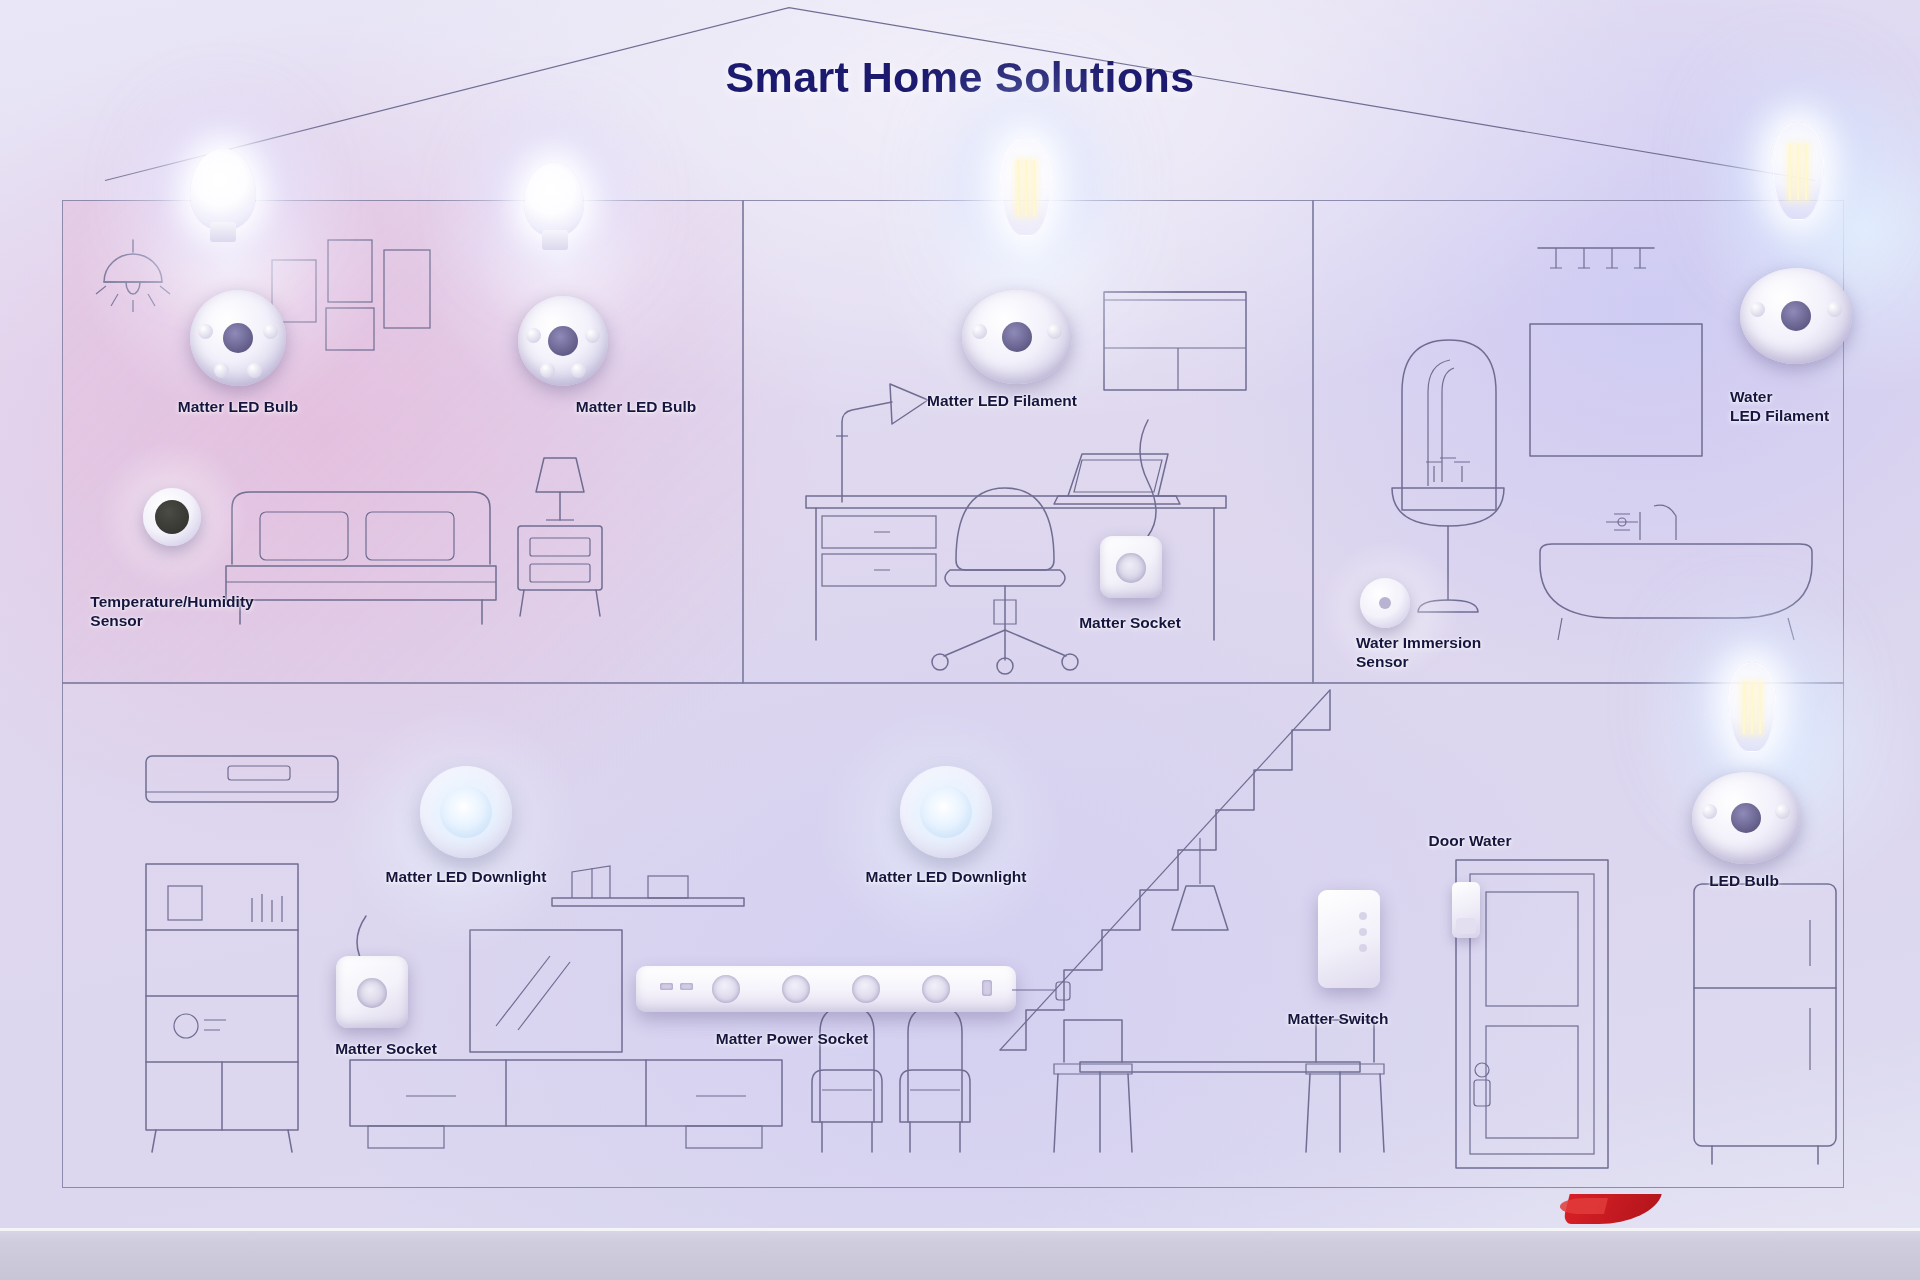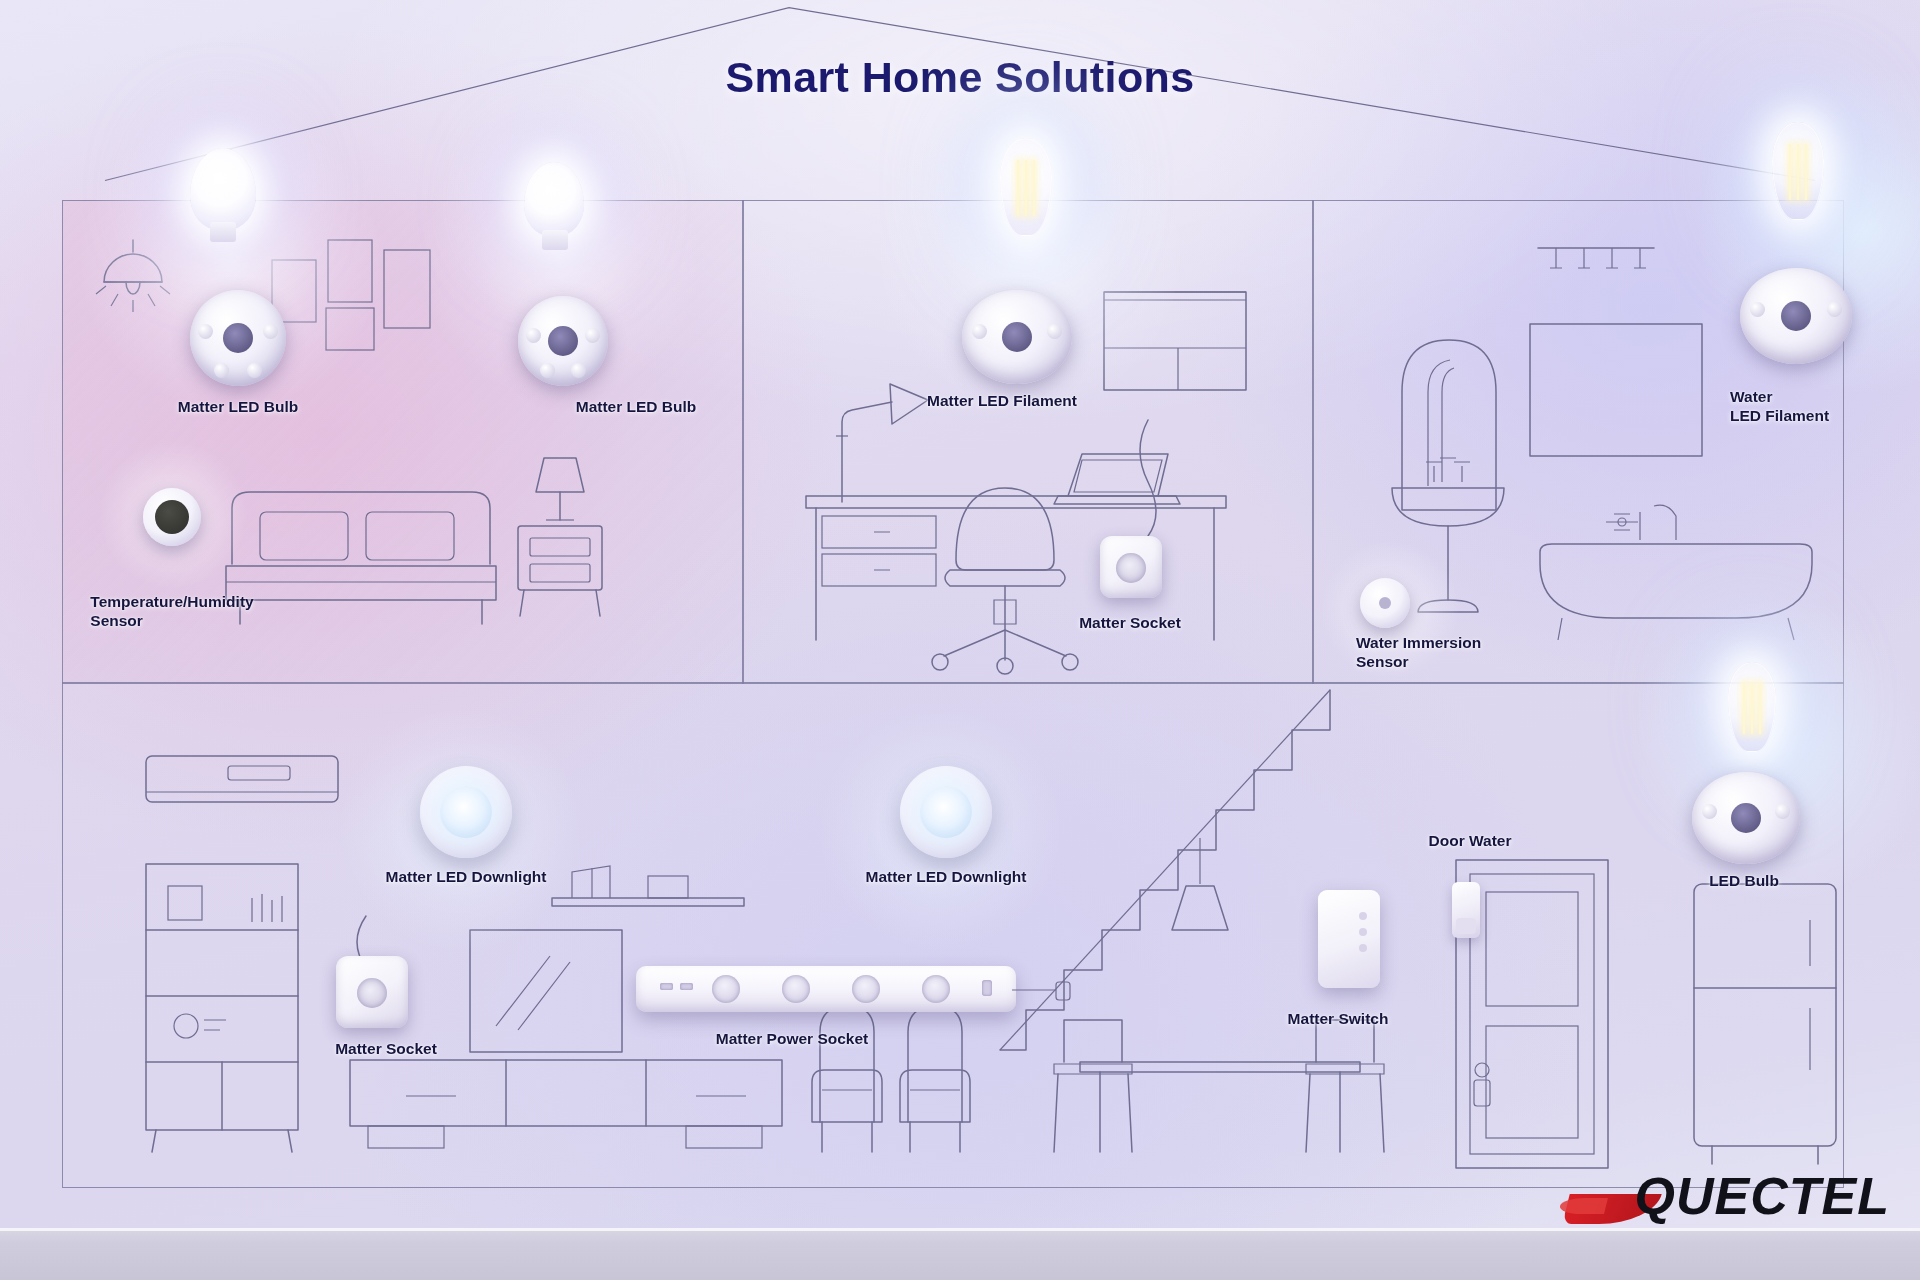--- a/index.html
+++ b/index.html
@@ -456,17 +456,16 @@
   </div>
   <div class="plate" style="left:1692px;top:772px;width:108px;height:92px;border-radius:50%;">
     <span class="socknub" style="left:10px;top:32px;"></span>
     <span class="socknub" style="right:10px;top:32px;"></span>
   </div>
   <div class="label lb-c" style="left:1744px;top:872px;">LED Bulb</div>
 
   <div class="logo">
     <span class="swoosh"></span>
     <span class="swoosh2"></span>
-    <span class="logotext">QUECTEL</span>
   </div>
 
   <div class="floor"></div>
 </div>
 
 </body></html>

